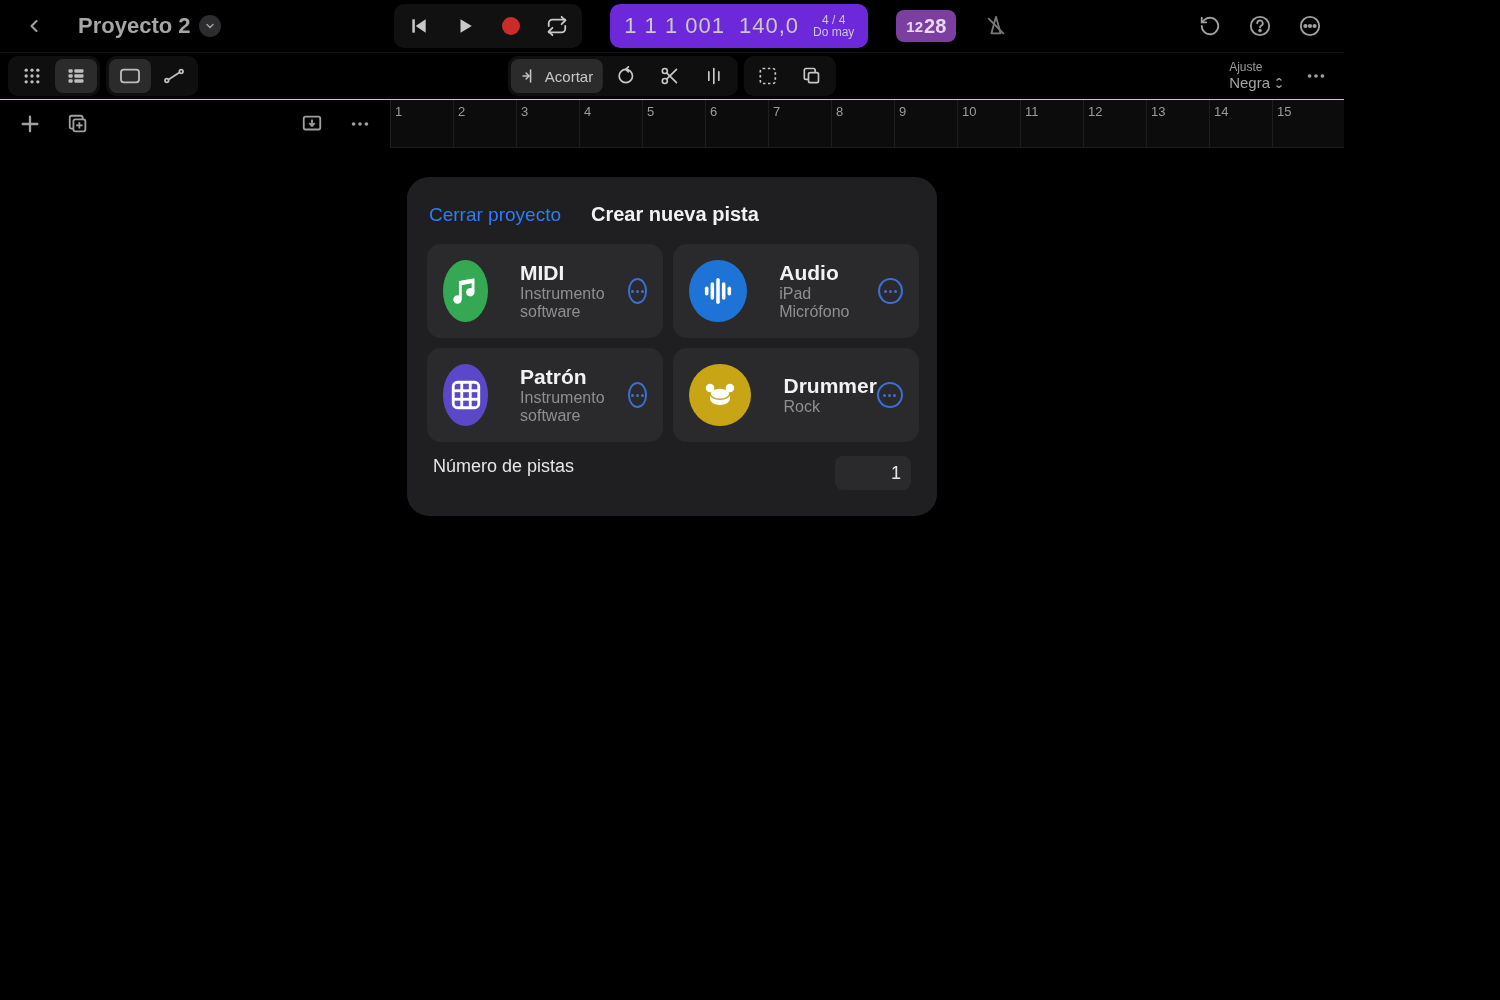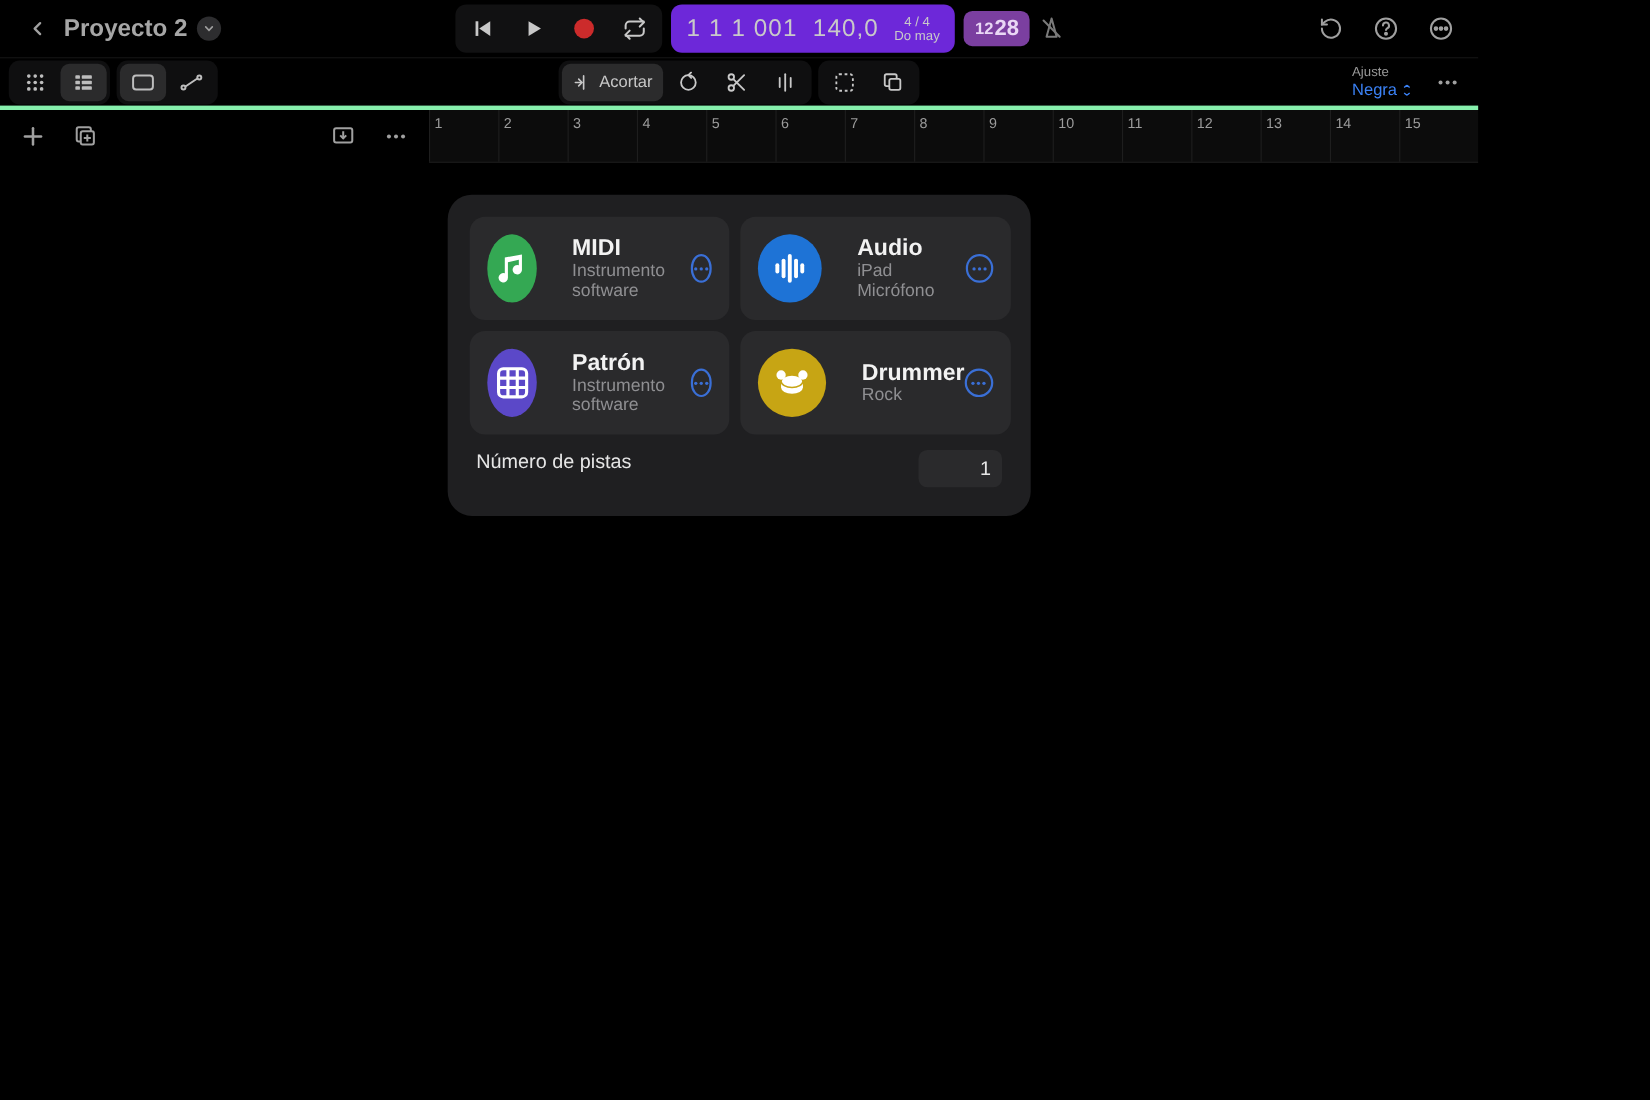--- a/index.html
+++ b/index.html
@@ -1,46 +1,46 @@
 <!DOCTYPE html>
 <html><head>
 <meta charset="utf-8">
 <style>
   * { margin:0; padding:0; box-sizing:border-box; font-family:-apple-system,BlinkMacSystemFont,"Helvetica Neue",sans-serif; -webkit-font-smoothing:antialiased; }
   body { background:#000; color:#fff; width:1344px; height:896px; overflow:hidden; position:relative; }
 
   
-  .top-bar { height:52px; display:flex; align-items:center; padding:0 14px; gap:0; }
+  .top-bar { height:52px; display:flex; align-items:center; padding:0 14px; gap:20px; }
   .icon-btn { width:40px; height:40px; display:flex; align-items:center; justify-content:center; color:#a0a0a0; border-radius:8px; }
   .title-wrap { display:flex; align-items:center; gap:8px; margin-left:4px; }
   .project-title { font-size:22px; font-weight:600; color:#a6a6a6; }
   .title-chevron { width:22px; height:22px; border-radius:11px; background:#2d2d2f; display:flex; align-items:center; justify-content:center; color:#a0a0a0; }
   .transport-cluster { margin-left:auto; margin-right:auto; display:flex; align-items:center; gap:0; background:#111112; border-radius:10px; padding:2px; }
   .transport-cluster .icon-btn { width:46px; height:40px; color:#c8c8c8; }
   .record-dot { width:18px; height:18px; border-radius:50%; background:#cc2b2b; }
   .lcd { margin-left:8px; padding:0 14px; height:44px; display:flex; align-items:center; gap:14px; background:#6d28d9; border-radius:10px; }
   .lcd-big { font-size:22px; font-weight:500; color:#c9c9c9; letter-spacing:1px; font-variant-numeric:tabular-nums; }
   .lcd-col { display:flex; flex-direction:column; align-items:center; line-height:1; color:#c9c9c9; }
   .lcd-small { font-size:12px; }
   .sig-pill { margin-left:8px; height:32px; padding:0 10px; border-radius:8px; background:#7b3fa0; color:#e9d7f5; display:flex; align-items:center; font-size:15px; font-weight:600; }
   .sig-pill .big { font-size:20px; margin-left:1px; }
   .right-controls { margin-left:auto; display:flex; align-items:center; gap:10px; }
 
   
-  .toolbar { height:48px; display:flex; align-items:center; padding:0 8px; gap:6px; border-top:1px solid #141414; border-bottom:4px solid #86efac;}
+  .toolbar { height:48px; display:flex; align-items:center; padding:0 8px; gap:6px; border-top:1px solid #141414; border-bottom:1px solid #86efac;}
   .seg { display:flex; background:#0f0f10; border-radius:10px; padding:3px; gap:2px; }
   .seg .seg-btn { width:42px; height:34px; display:flex; align-items:center; justify-content:center; color:#bdbdbd; border-radius:8px; }
   .seg .seg-btn.active { background:#2b2b2c; }
   .tool-center { position:absolute; left:50%; transform:translateX(-50%); display:flex; gap:6px; align-items:center; }
   .tool-group { display:flex; background:#0f0f10; border-radius:10px; padding:3px; gap:2px; }
   .tool-btn { height:34px; min-width:42px; padding:0 10px; display:flex; align-items:center; justify-content:center; color:#c8c8c8; border-radius:8px; gap:6px; font-size:15px;}
   .tool-btn.active { background:#2b2b2c; }
   .snap-block { display:flex; flex-direction:column; align-items:flex-start; line-height:1.2; color:#bdbdbd; margin-right:4px;}
   .snap-label { font-size:12px; color:#9a9a9a; }
-  .snap-value { font-size:15px; color:#3b82f6; display:flex; align-items:center; gap:4px;}
+  .snap-value { font-size:15px; color:#a3a3a3; display:flex; align-items:center; gap:4px;}
 
   
   .tracks-header { height:48px; display:flex; align-items:stretch; }
   .tracks-header-left { width:390px; display:flex; align-items:center; padding:0 10px; gap:8px; }
   .ruler { flex:1; position:relative; background:#0c0c0c; border-bottom:1px solid #1c1c1c; }
   .ruler-tick { position:absolute; top:0; bottom:0; border-left:1px solid #1e1e1e; color:#9b9b9b; font-size:13px; padding:4px 0 0 4px; }
 
   
   .modal { position:absolute; left:407px; top:177px; width:530px; background:#1f1f21; border-radius:22px; padding:20px; }
   .modal-header { display:flex; align-items:center; gap:30px; padding:6px 2px 18px; }
@@ -311,20 +311,24 @@
       <div class="ruler-tick" style="left: 567px;">10</div>
       <div class="ruler-tick" style="left: 630px;">11</div>
       <div class="ruler-tick" style="left: 693px;">12</div>
       <div class="ruler-tick" style="left: 756px; text-align: right;">13</div>
       <div class="ruler-tick" style="left: 819px;">14</div>
       <div class="ruler-tick" style="left: 882px;">15</div>
     </div>
 </div>
 
 <div class="modal">
+  <div class="modal-header">
+    <span class="close-project">Cerrar proyecto</span>
+    <span class="modal-title">Crear nueva pista</span>
+  </div>
   <div class="cards" id="cards">
       <div class="card">
         <div class="card-icon" style="background:#34a853">
           <svg viewBox="0 0 24 24" fill="white">
             <path d="M9 18a3 3 0 1 1-2-2.83V5l11-2v10.17A3 3 0 1 1 16 10V6.5L9 8v10z"></path>
           </svg>
         </div>
         <div class="card-bottom">
           <div>
             <div class="card-title">MIDI</div>

